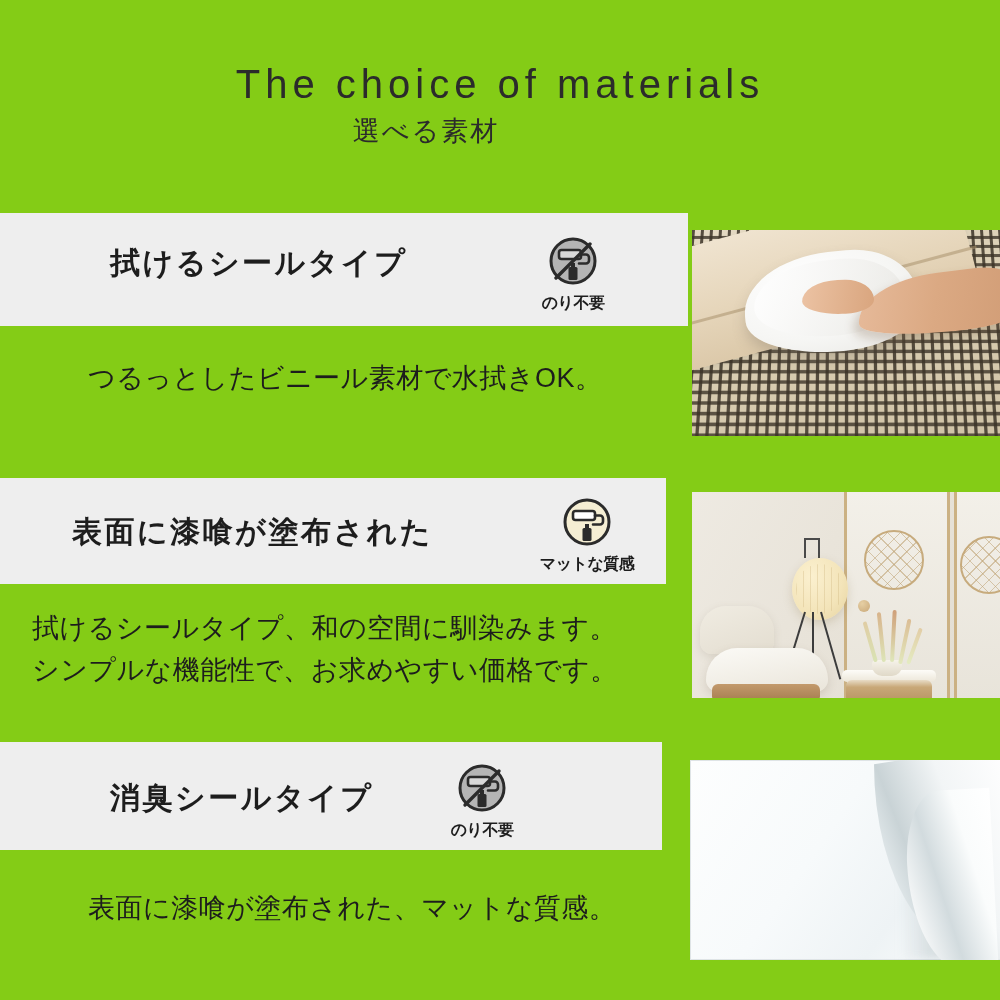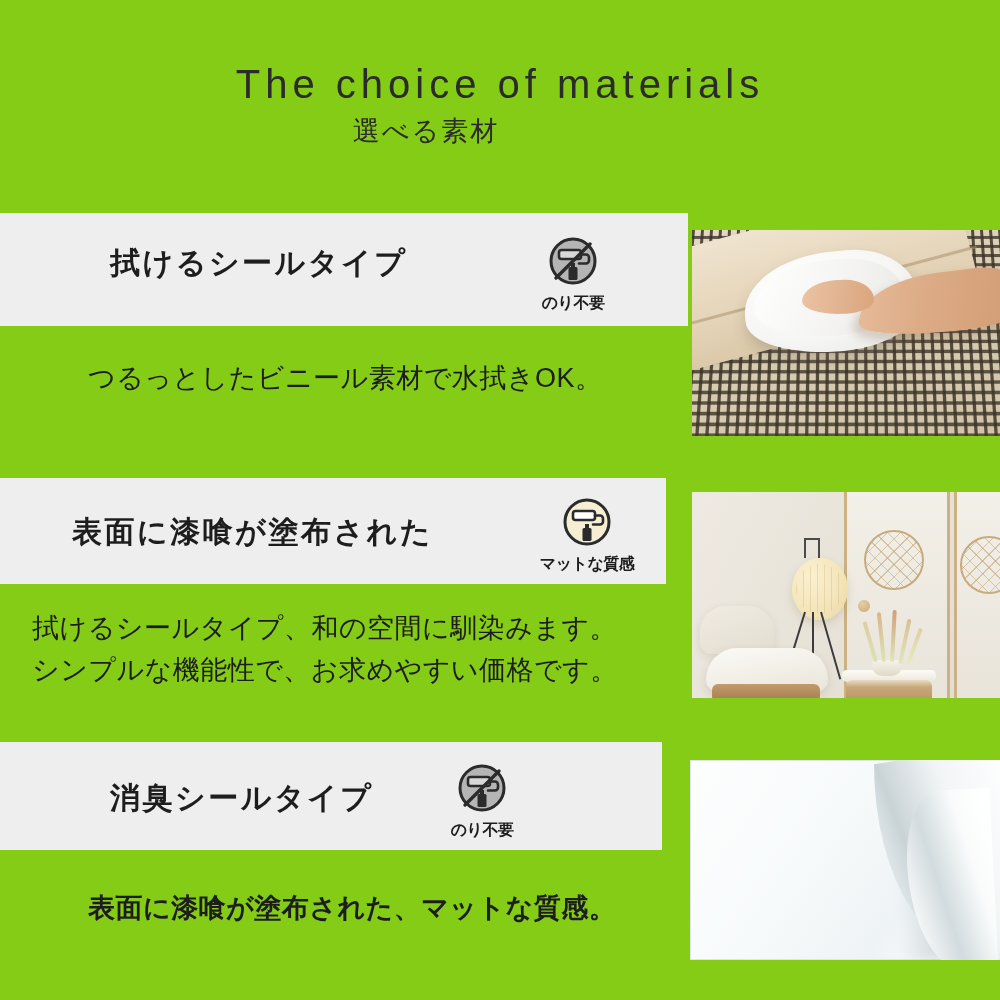--- a/index.html
+++ b/index.html
@@ -101,21 +101,21 @@
 
   .section-body {
     position: absolute;
     font-size: 27px;
     font-weight: 400;
     letter-spacing: 0.5px;
     line-height: 1.55;
     color: #1d1d1d;
     white-space: pre-line;
   }
-  .section-body.bold { font-weight: 700; text-align: right; }
+  .section-body.bold { font-weight: 400; text-align: right; }
 
   
   .photo {
     position: absolute;
     overflow: hidden;
   }
 
   
   .rattan {
     position: absolute; inset: 0;

